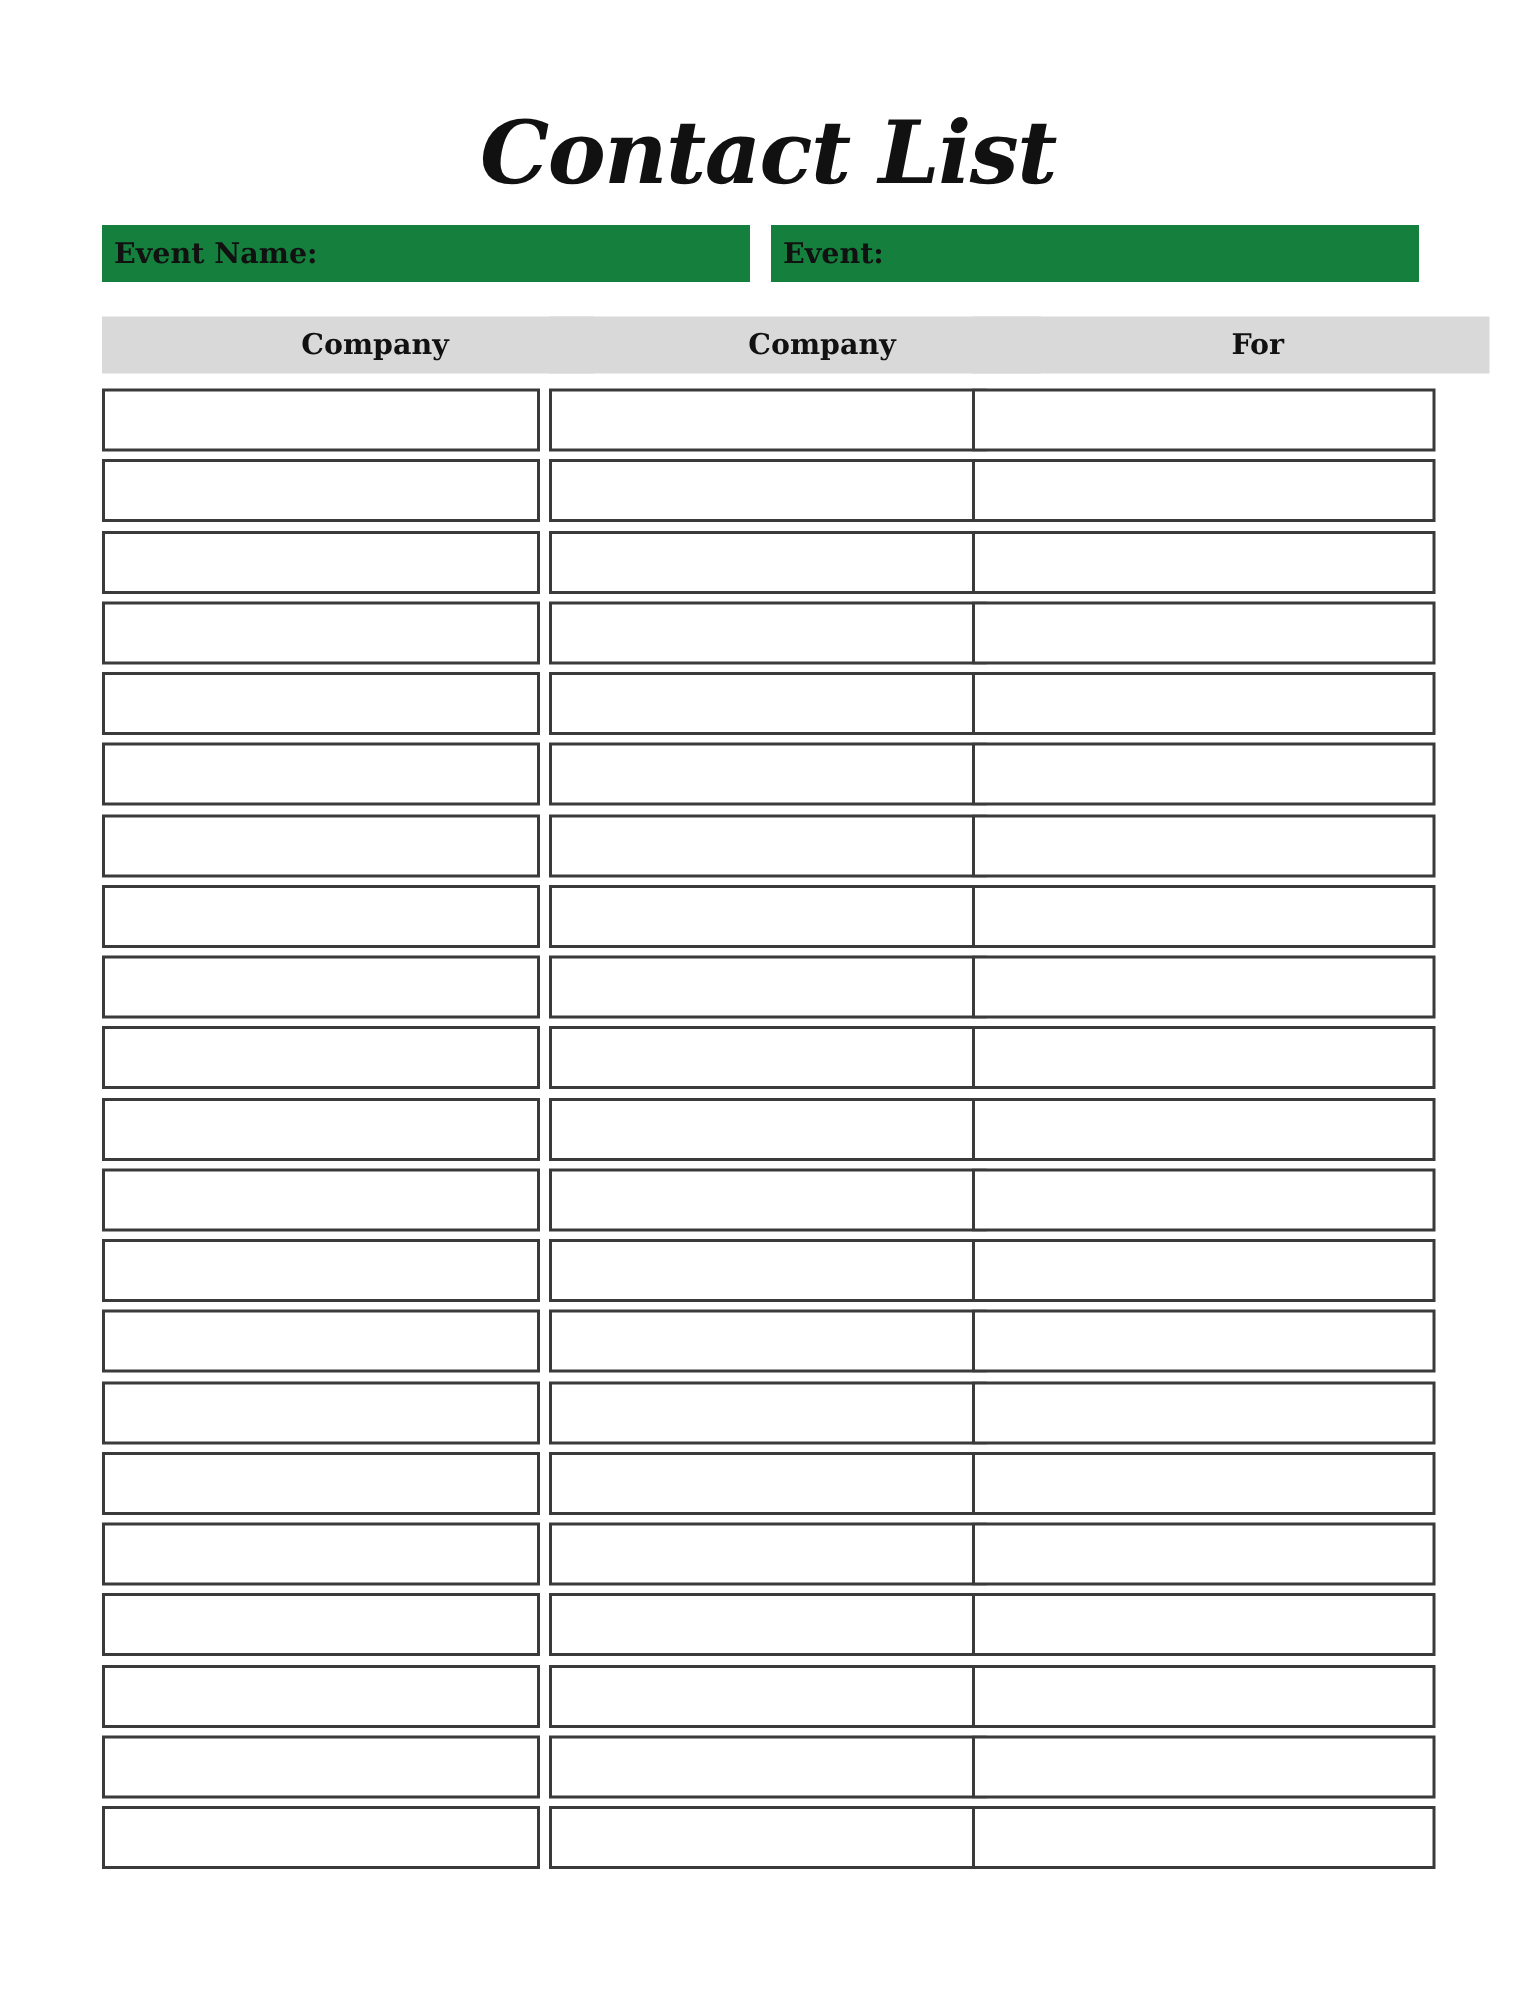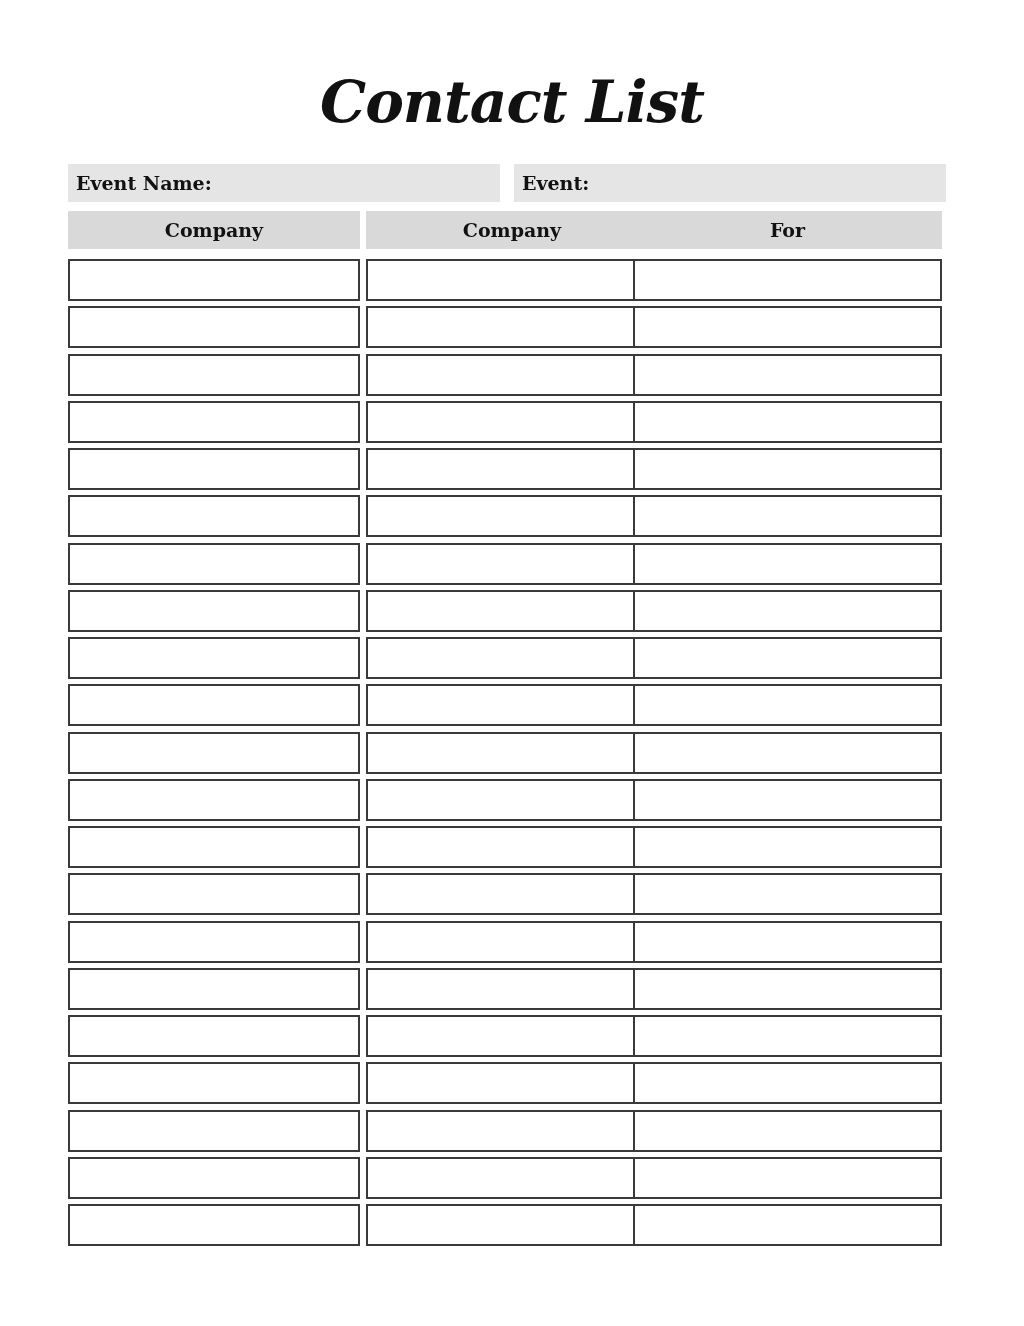--- a/index.html
+++ b/index.html
@@ -3,40 +3,40 @@
 <meta charset="utf-8">
 <style>
   html, body { margin: 0; padding: 0; background: #ffffff; }
   body { width: 1024px; height: 1326px; position: relative; overflow: hidden; }
   .title {
     position: absolute; left: 0; top: 68px; width: 1024px; text-align: center;
     font-family: "DejaVu Serif", serif; font-style: italic; font-weight: bold;
     font-size: 58px; color: #111; letter-spacing: -1px;
   }
   .field {
-    position: absolute; top: 164px; height: 38px; background: #e5e5e5;
+    position: absolute; top: 150px; height: 38px; background: #15803d;
     font-family: "DejaVu Serif", serif; font-weight: bold; font-size: 19px;
     color: #111; line-height: 38px; padding-left: 8px; box-sizing: border-box;
   }
   .field.event { left: 68px; width: 432px; }
   .field.date { left: 514px; width: 432px; }
   .hdr {
     position: absolute; top: 211px; height: 38px; background: #d9d9d9;
     font-family: "DejaVu Serif", serif; font-weight: bold; font-size: 19px;
-    color: #111; line-height: 38px; text-align: center;
+    color: #111; line-height: 38px; text-align: center; padding-left: 36px;
   }
   .rows { position: absolute; left: 0; top: 259px; }
   .row { position: absolute; left: 0; height: 42px; width: 1024px; }
   .cell {
     position: absolute; top: 0; height: 42px; box-sizing: border-box;
     border: 2px solid #3a3a3a; background: #fff;
   }
   .c1 { left: 68px; width: 292px; }
   .c2 { left: 366px; width: 292px; }
-  .c3 { left: 633px; width: 309px; }
+  .c3 { left: 648px; width: 309px; }
 </style>
 </head>
 <body>
 
 <div class="title">Contact List</div>
 
 <div class="field event">
   <span>Event Name:</span>
 </div>
 <div class="field date">

